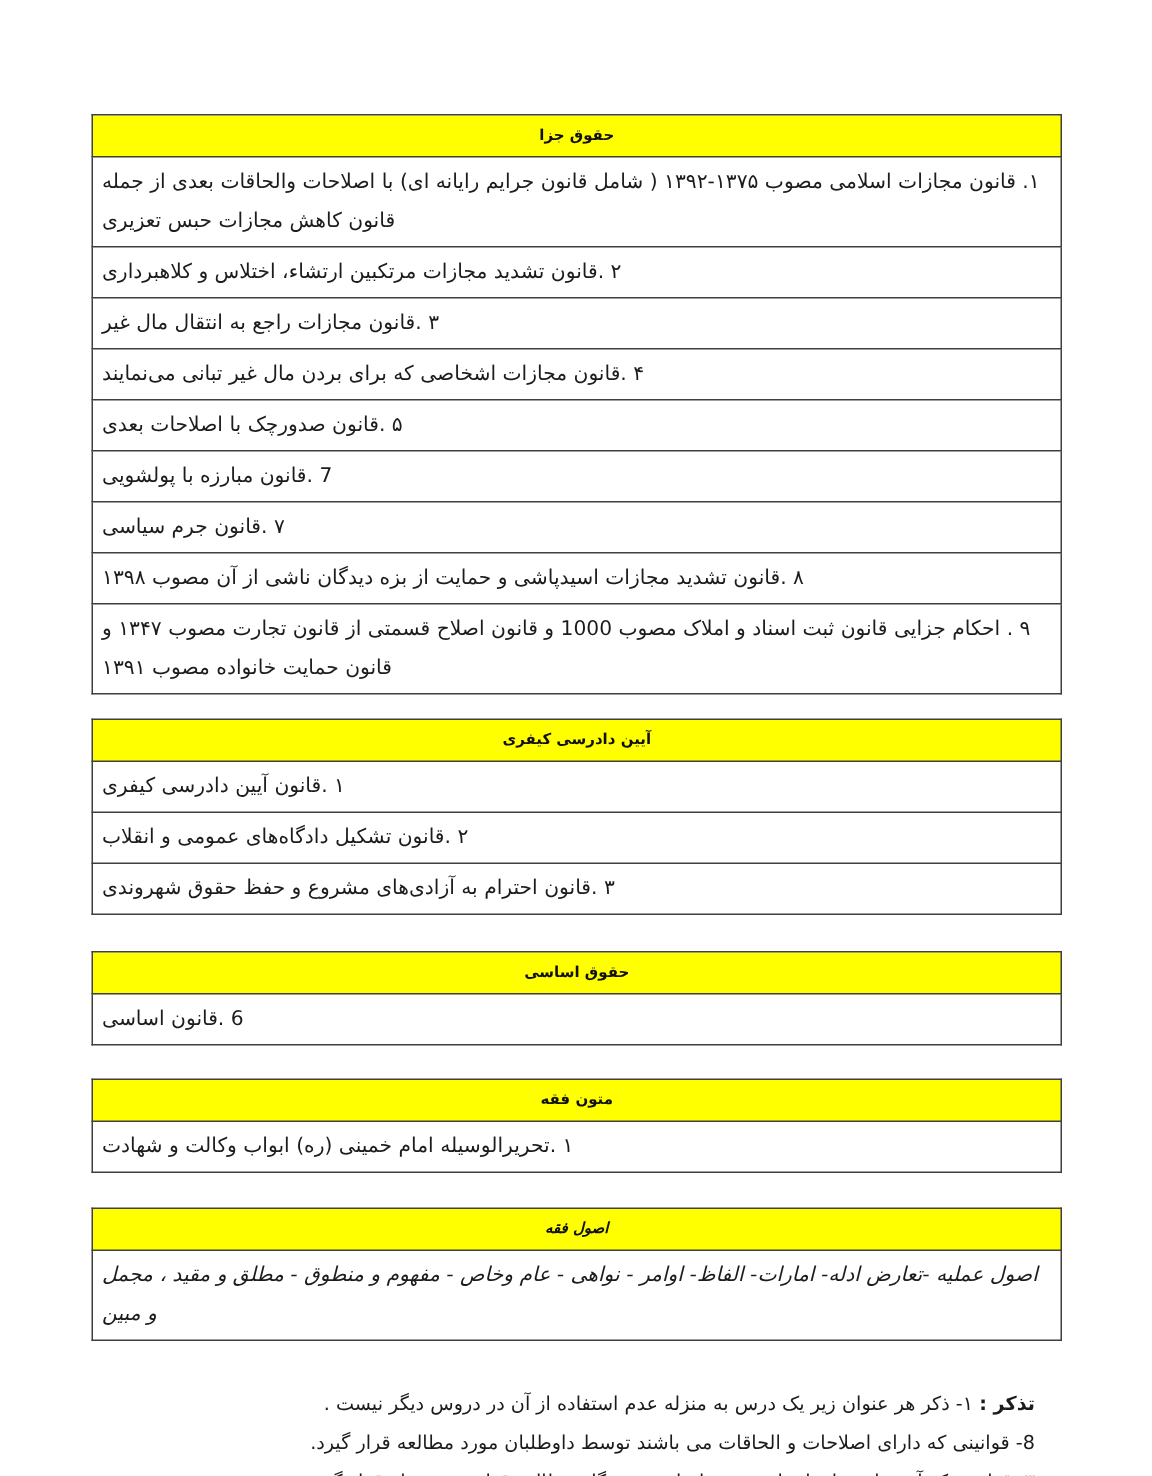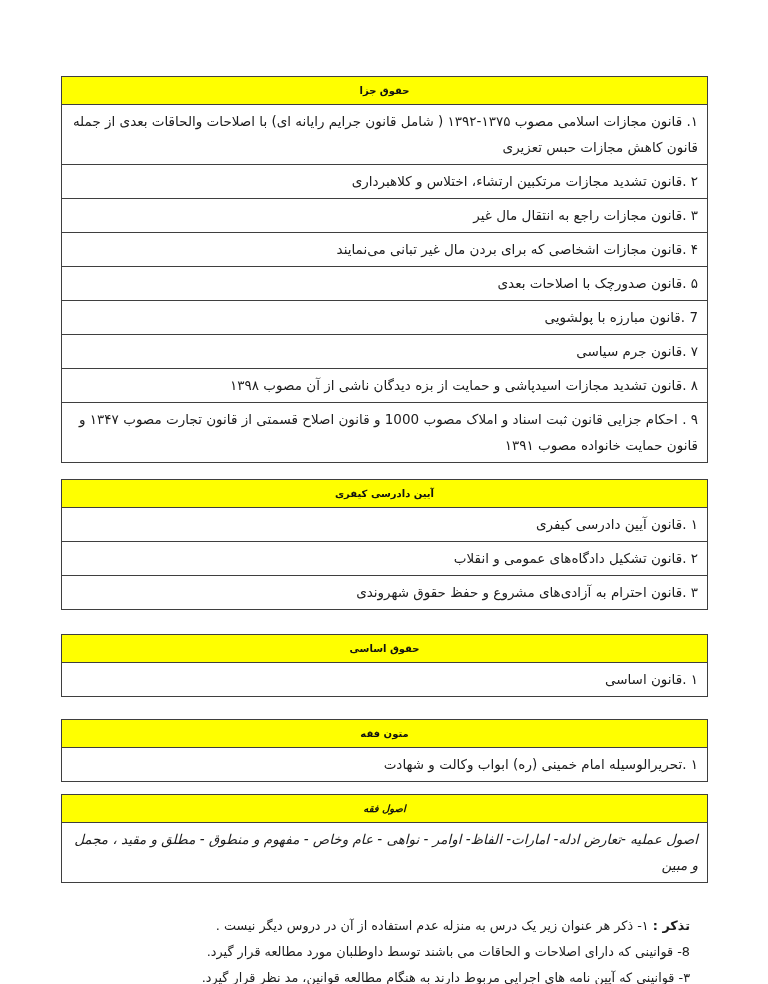--- a/index.html
+++ b/index.html
@@ -28,35 +28,35 @@
     font-weight: bold;
     text-align: center;
     padding: 3px 4px;
     line-height: 21px;
     color: #111111;
   }
   table.law-table td {
     border: 1px solid #3f3f3f;
     background: #ffffff;
     font-size: 13.5px;
-    text-align: right;
+    text-align: left;
     padding: 3px 9px 4px 6px;
     line-height: 26px;
     color: #1c1c1c;
   }
   td.tight {
     font-size: 12.5px;
     letter-spacing: -0.3px;
     padding-left: 2px;
     padding-right: 4px;
   }
   .mb-16 { margin-bottom: 16px; }
   .mb-24 { margin-bottom: 24px; }
   .mb-22 { margin-bottom: 22px; }
-  .mb-25 { margin-bottom: 12px; }
+  .mb-25 { margin-bottom: 23px; }
   .mb-30 { margin-bottom: 30px; font-style: italic; }
   .notes {
     direction: rtl;
     text-align: right;
     margin-left: 0;
     padding-right: 2px;
     margin-right: 16px;
     font-size: 12.8px;
     line-height: 26px;
     color: #1c1c1c;
@@ -125,21 +125,21 @@
   </table>
 
   <table class="law-table mb-22">
     <thead>
       <tr>
           <th>حقوق اساسی</th>
         </tr>
     </thead>
     <tbody>
       <tr>
-          <td>۱ .قانون اساسی</td>
+          <td>6 .قانون اساسی</td>
         </tr>
     </tbody>
   </table>
 
   <table class="law-table mb-25">
     <thead>
       <tr>
           <th>متون فقه</th>
         </tr>
     </thead>

